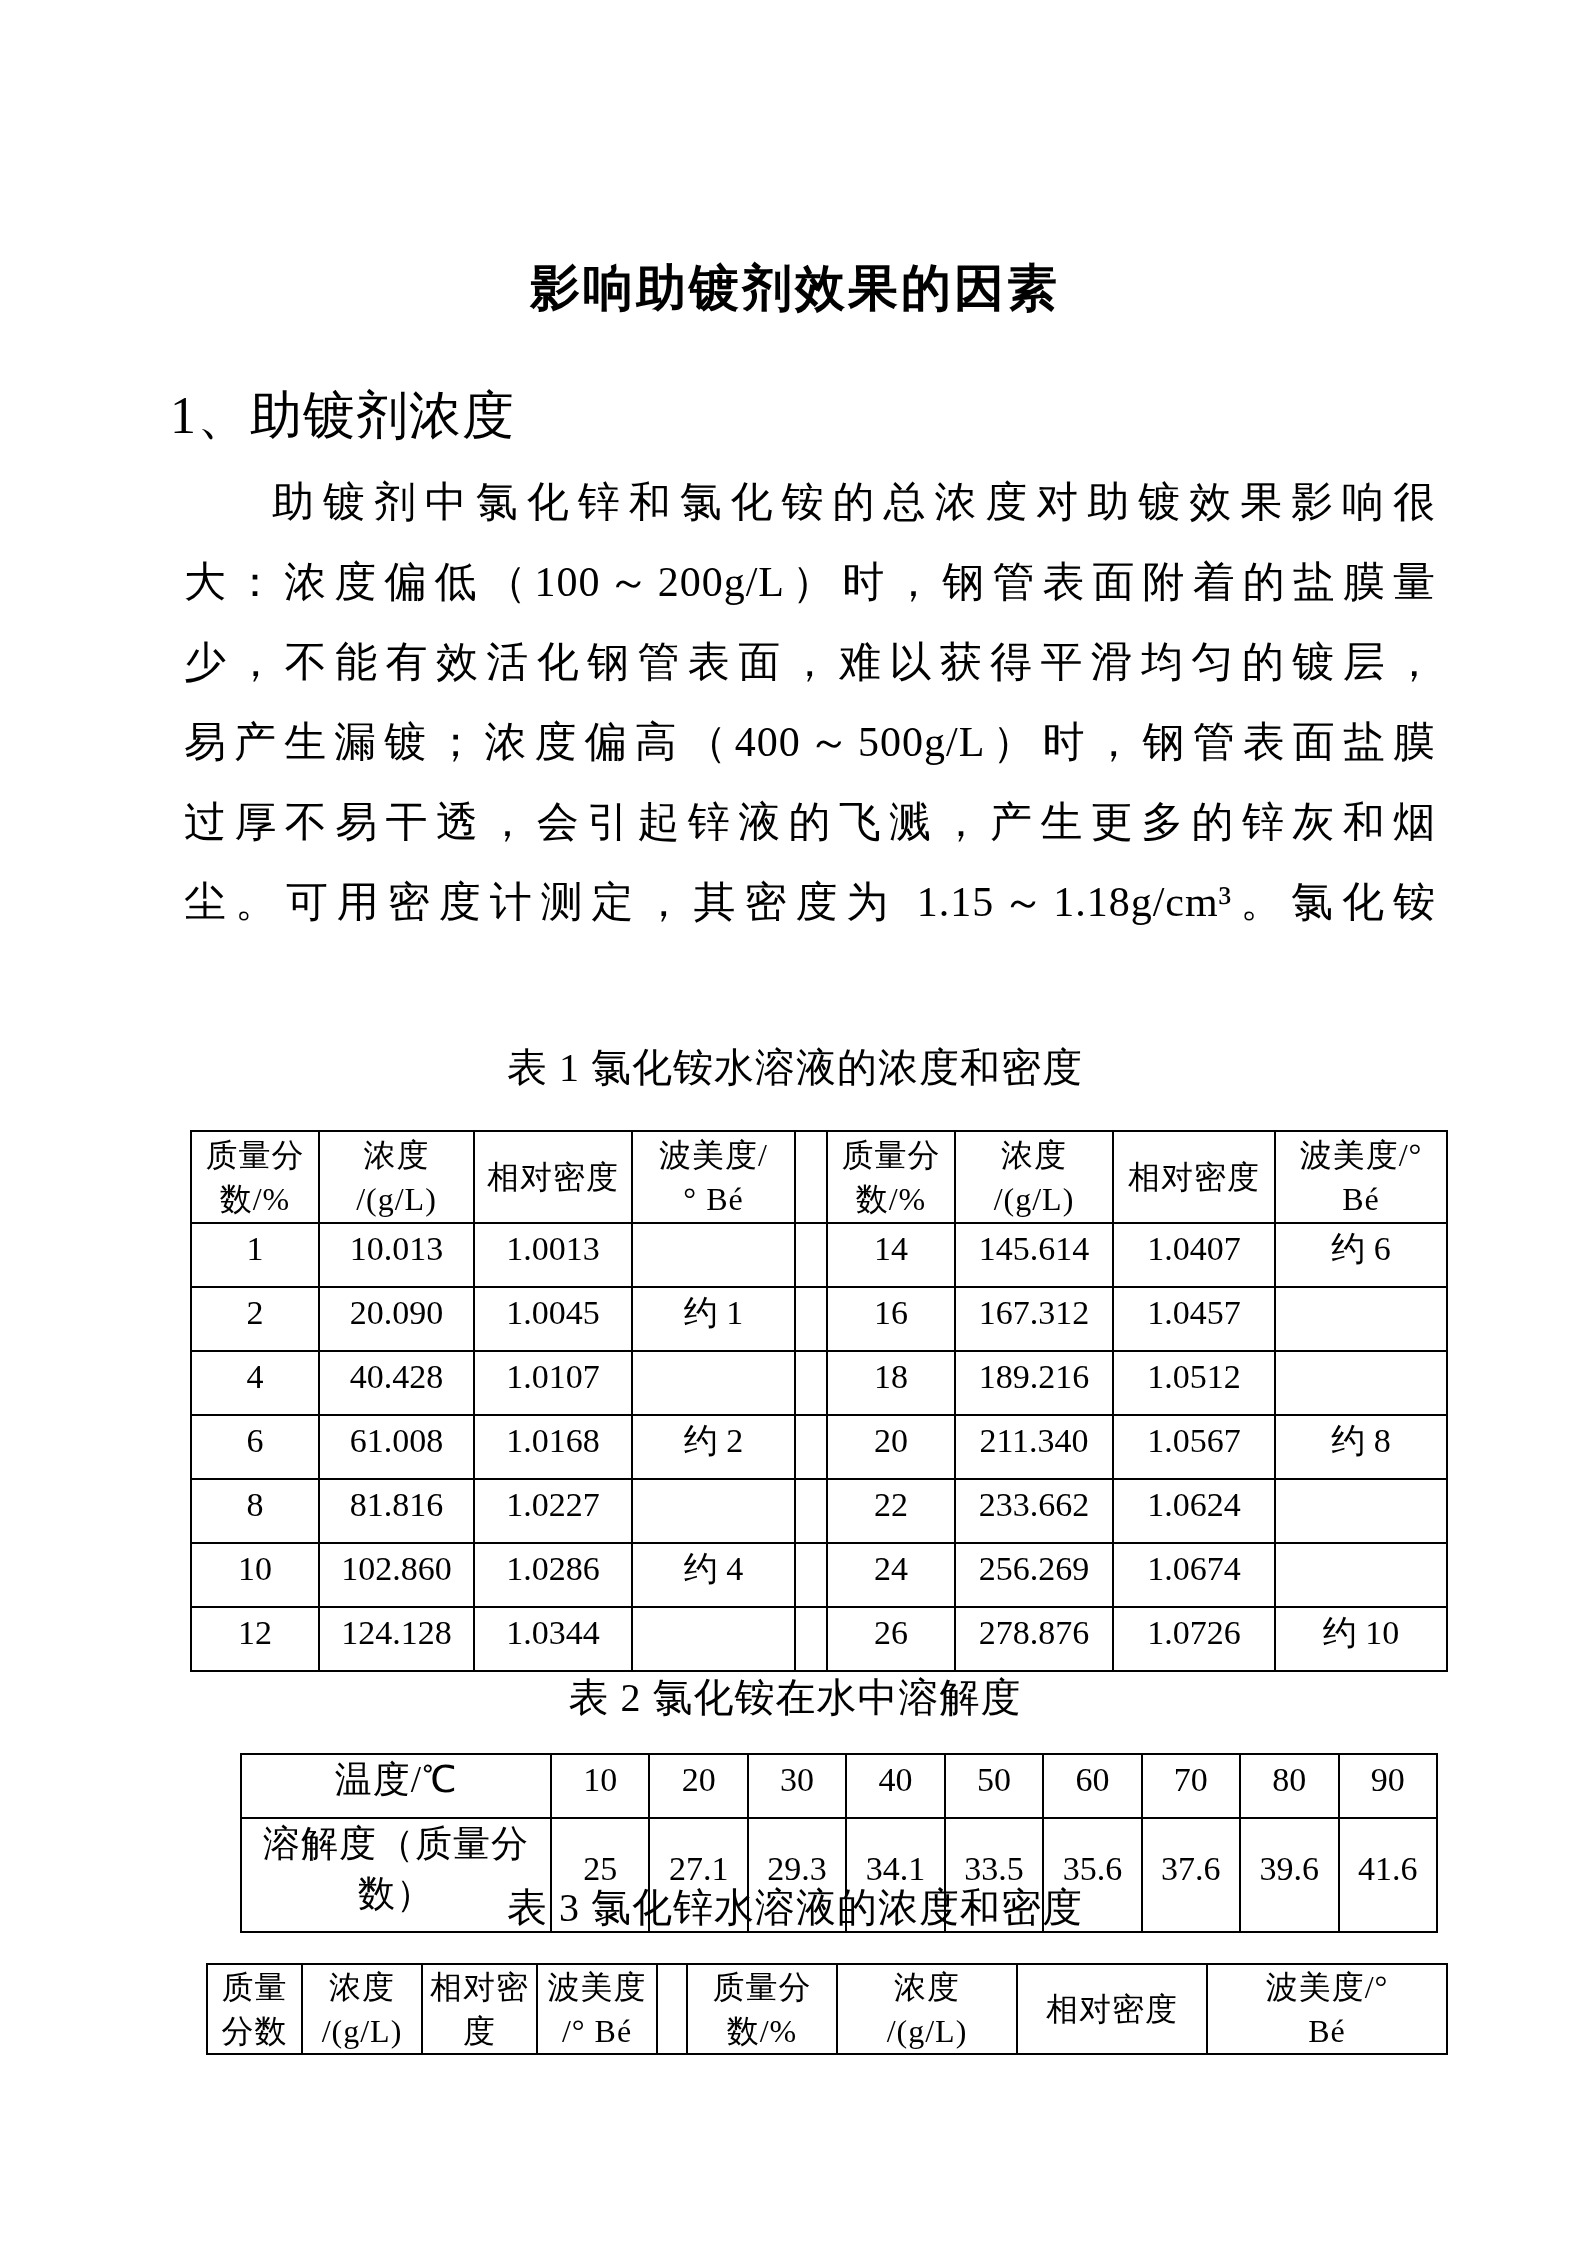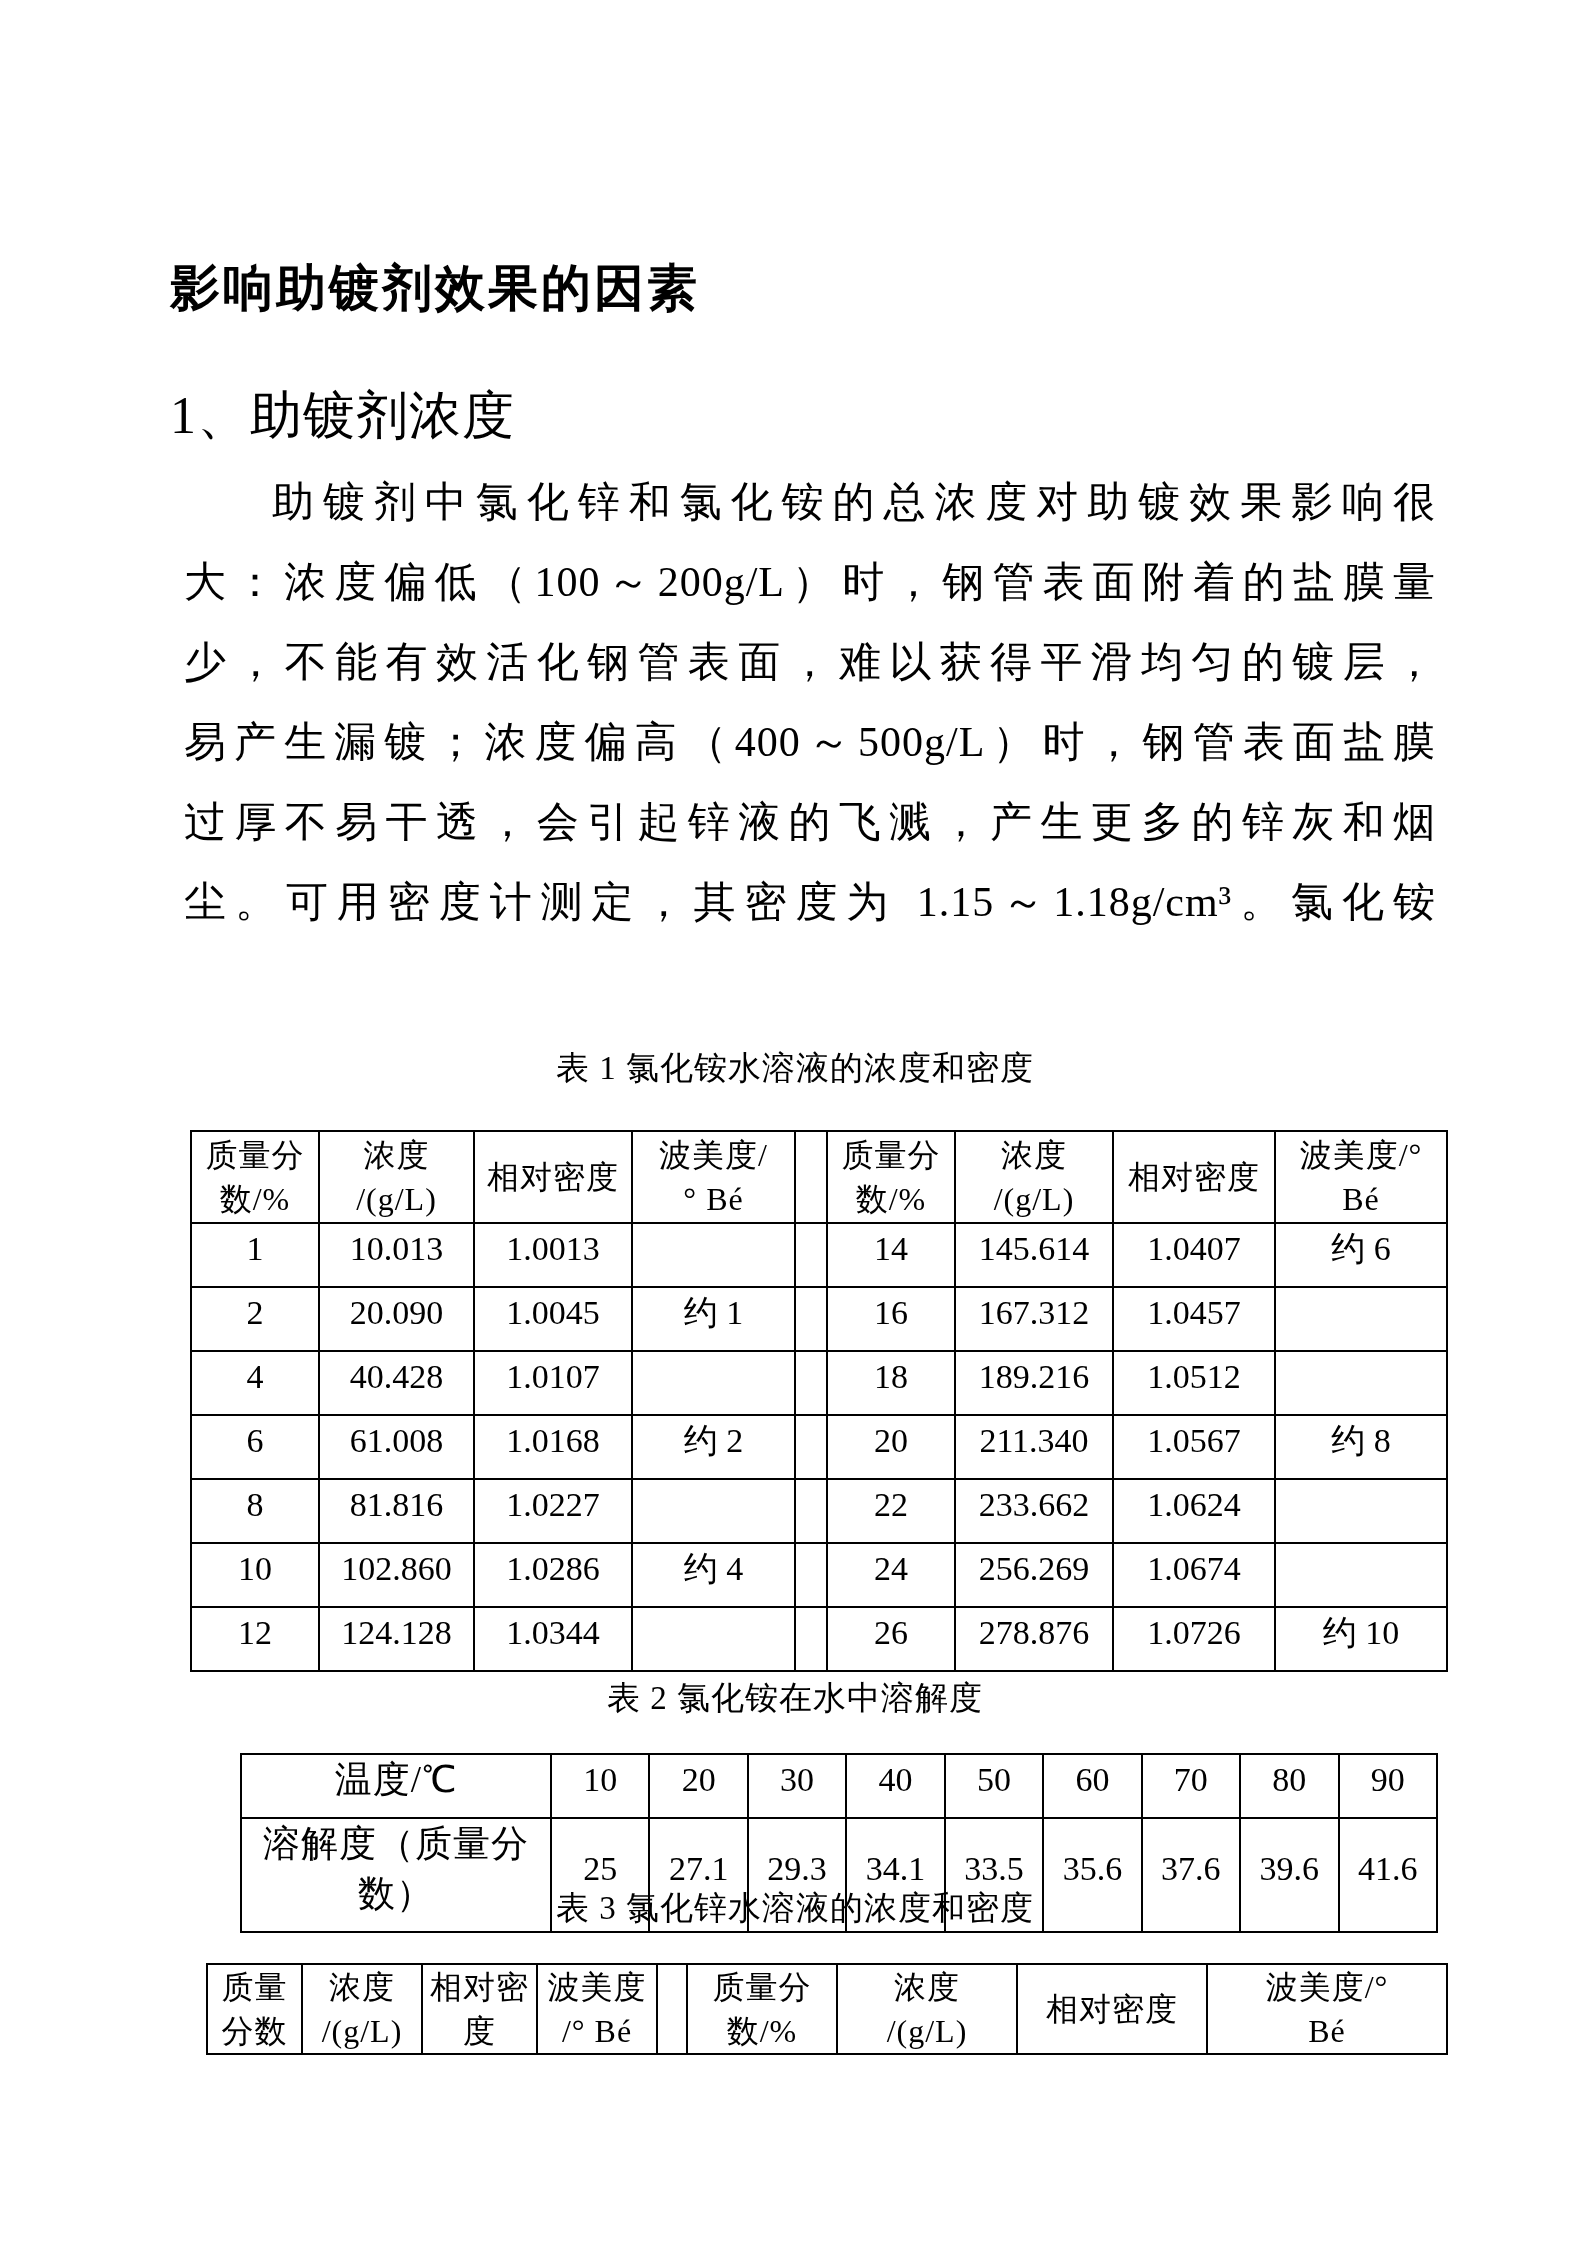--- a/index.html
+++ b/index.html
@@ -7,20 +7,21 @@
     position:relative;
     width:1587px;height:2245px;
     margin:0 auto;
     background:#ffffff;
     color:#000;
     font-family:"Liberation Serif", serif;
     overflow:hidden;
   }
   .doc-title{
     position:absolute;left:170px;top:218px;width:1250px;
+    text-align:center;
     font-size:50px;line-height:72px;font-weight:700;
     letter-spacing:3px;
     font-family:Liberation Sans, sans-serif;
   }
   .section-heading{
     position:absolute;left:170px;top:388px;
     font-size:52px;line-height:56px;
     letter-spacing:1px;
   }
   .para{
@@ -33,21 +34,21 @@
     text-align:justify;
     text-align-last:justify;
     text-justify:inter-character;
     word-break:keep-all;
   }
   .pline.indent{text-indent:88px;}
   .pline.last{text-align-last:left;}
   .caption{
     position:absolute;left:170px;width:1250px;
     text-align:center;
-    font-size:33px;line-height:52px;
+    font-size:40px;line-height:52px;
     letter-spacing:1px;
   }
   .cap1{top:1042px;}
   .cap2{top:1672px;}
   .cap3{top:1882px;}
   table{
     position:absolute;
     border-collapse:collapse;
     table-layout:fixed;
     margin-left:10px;

